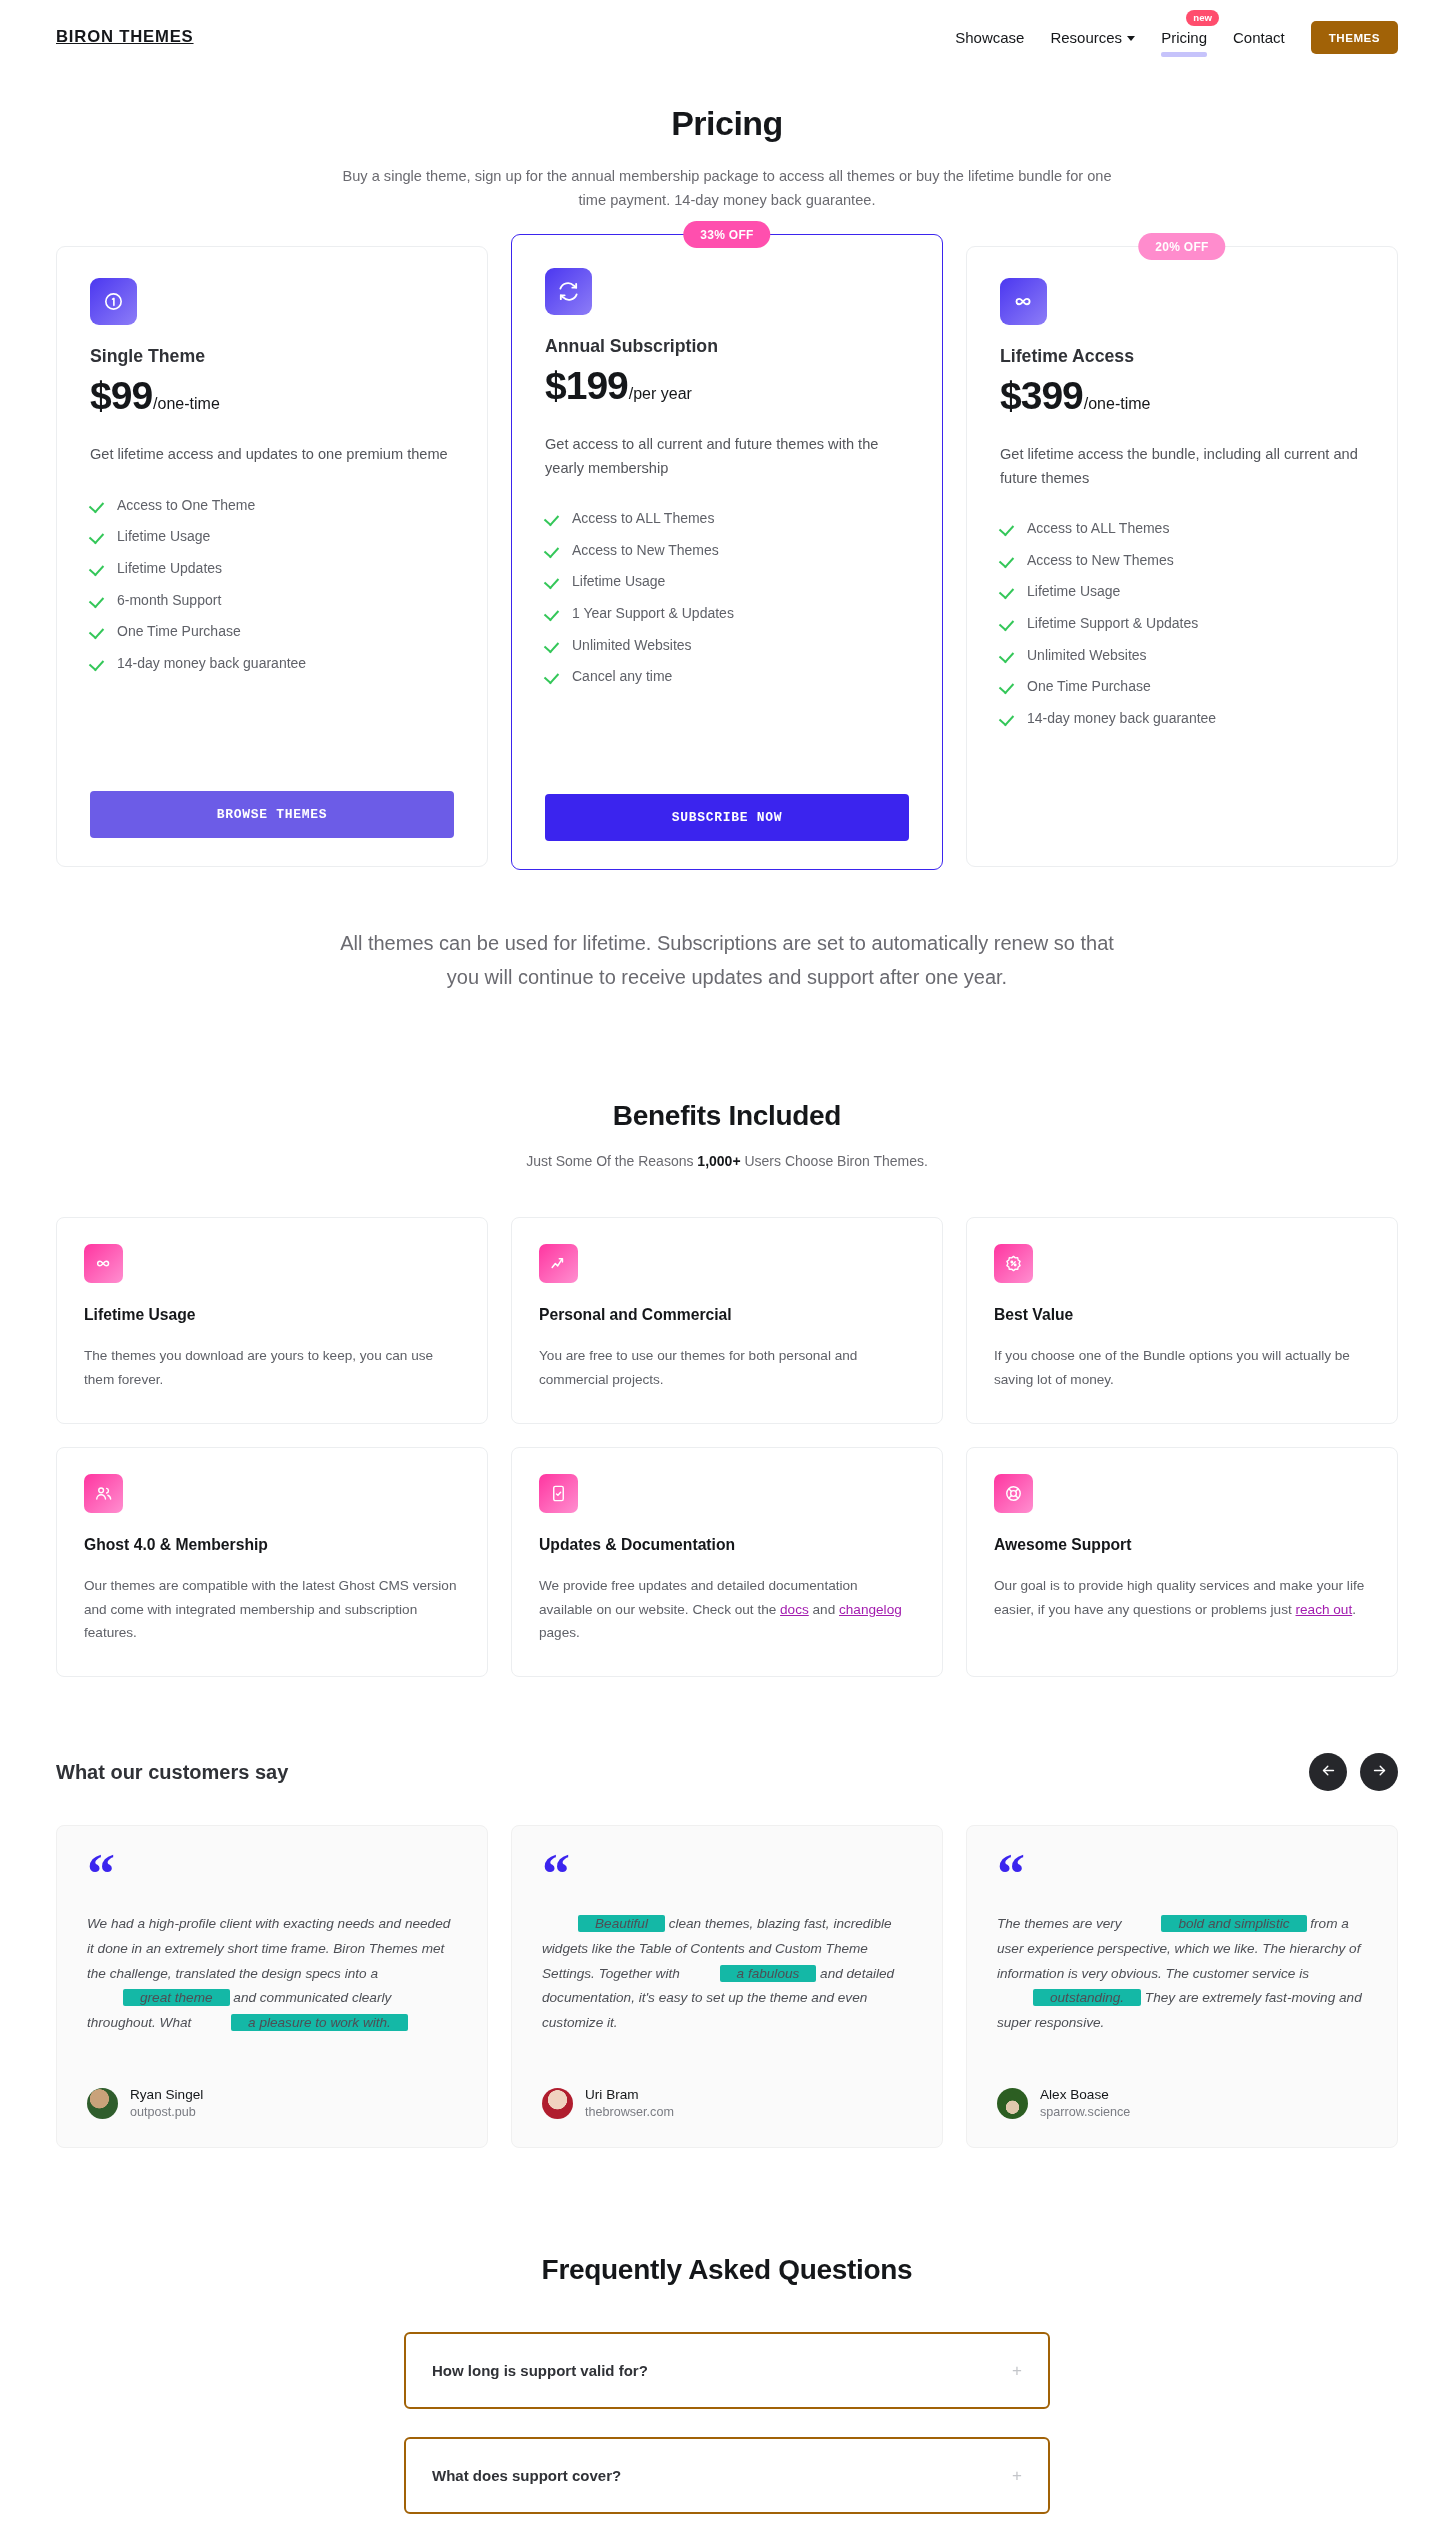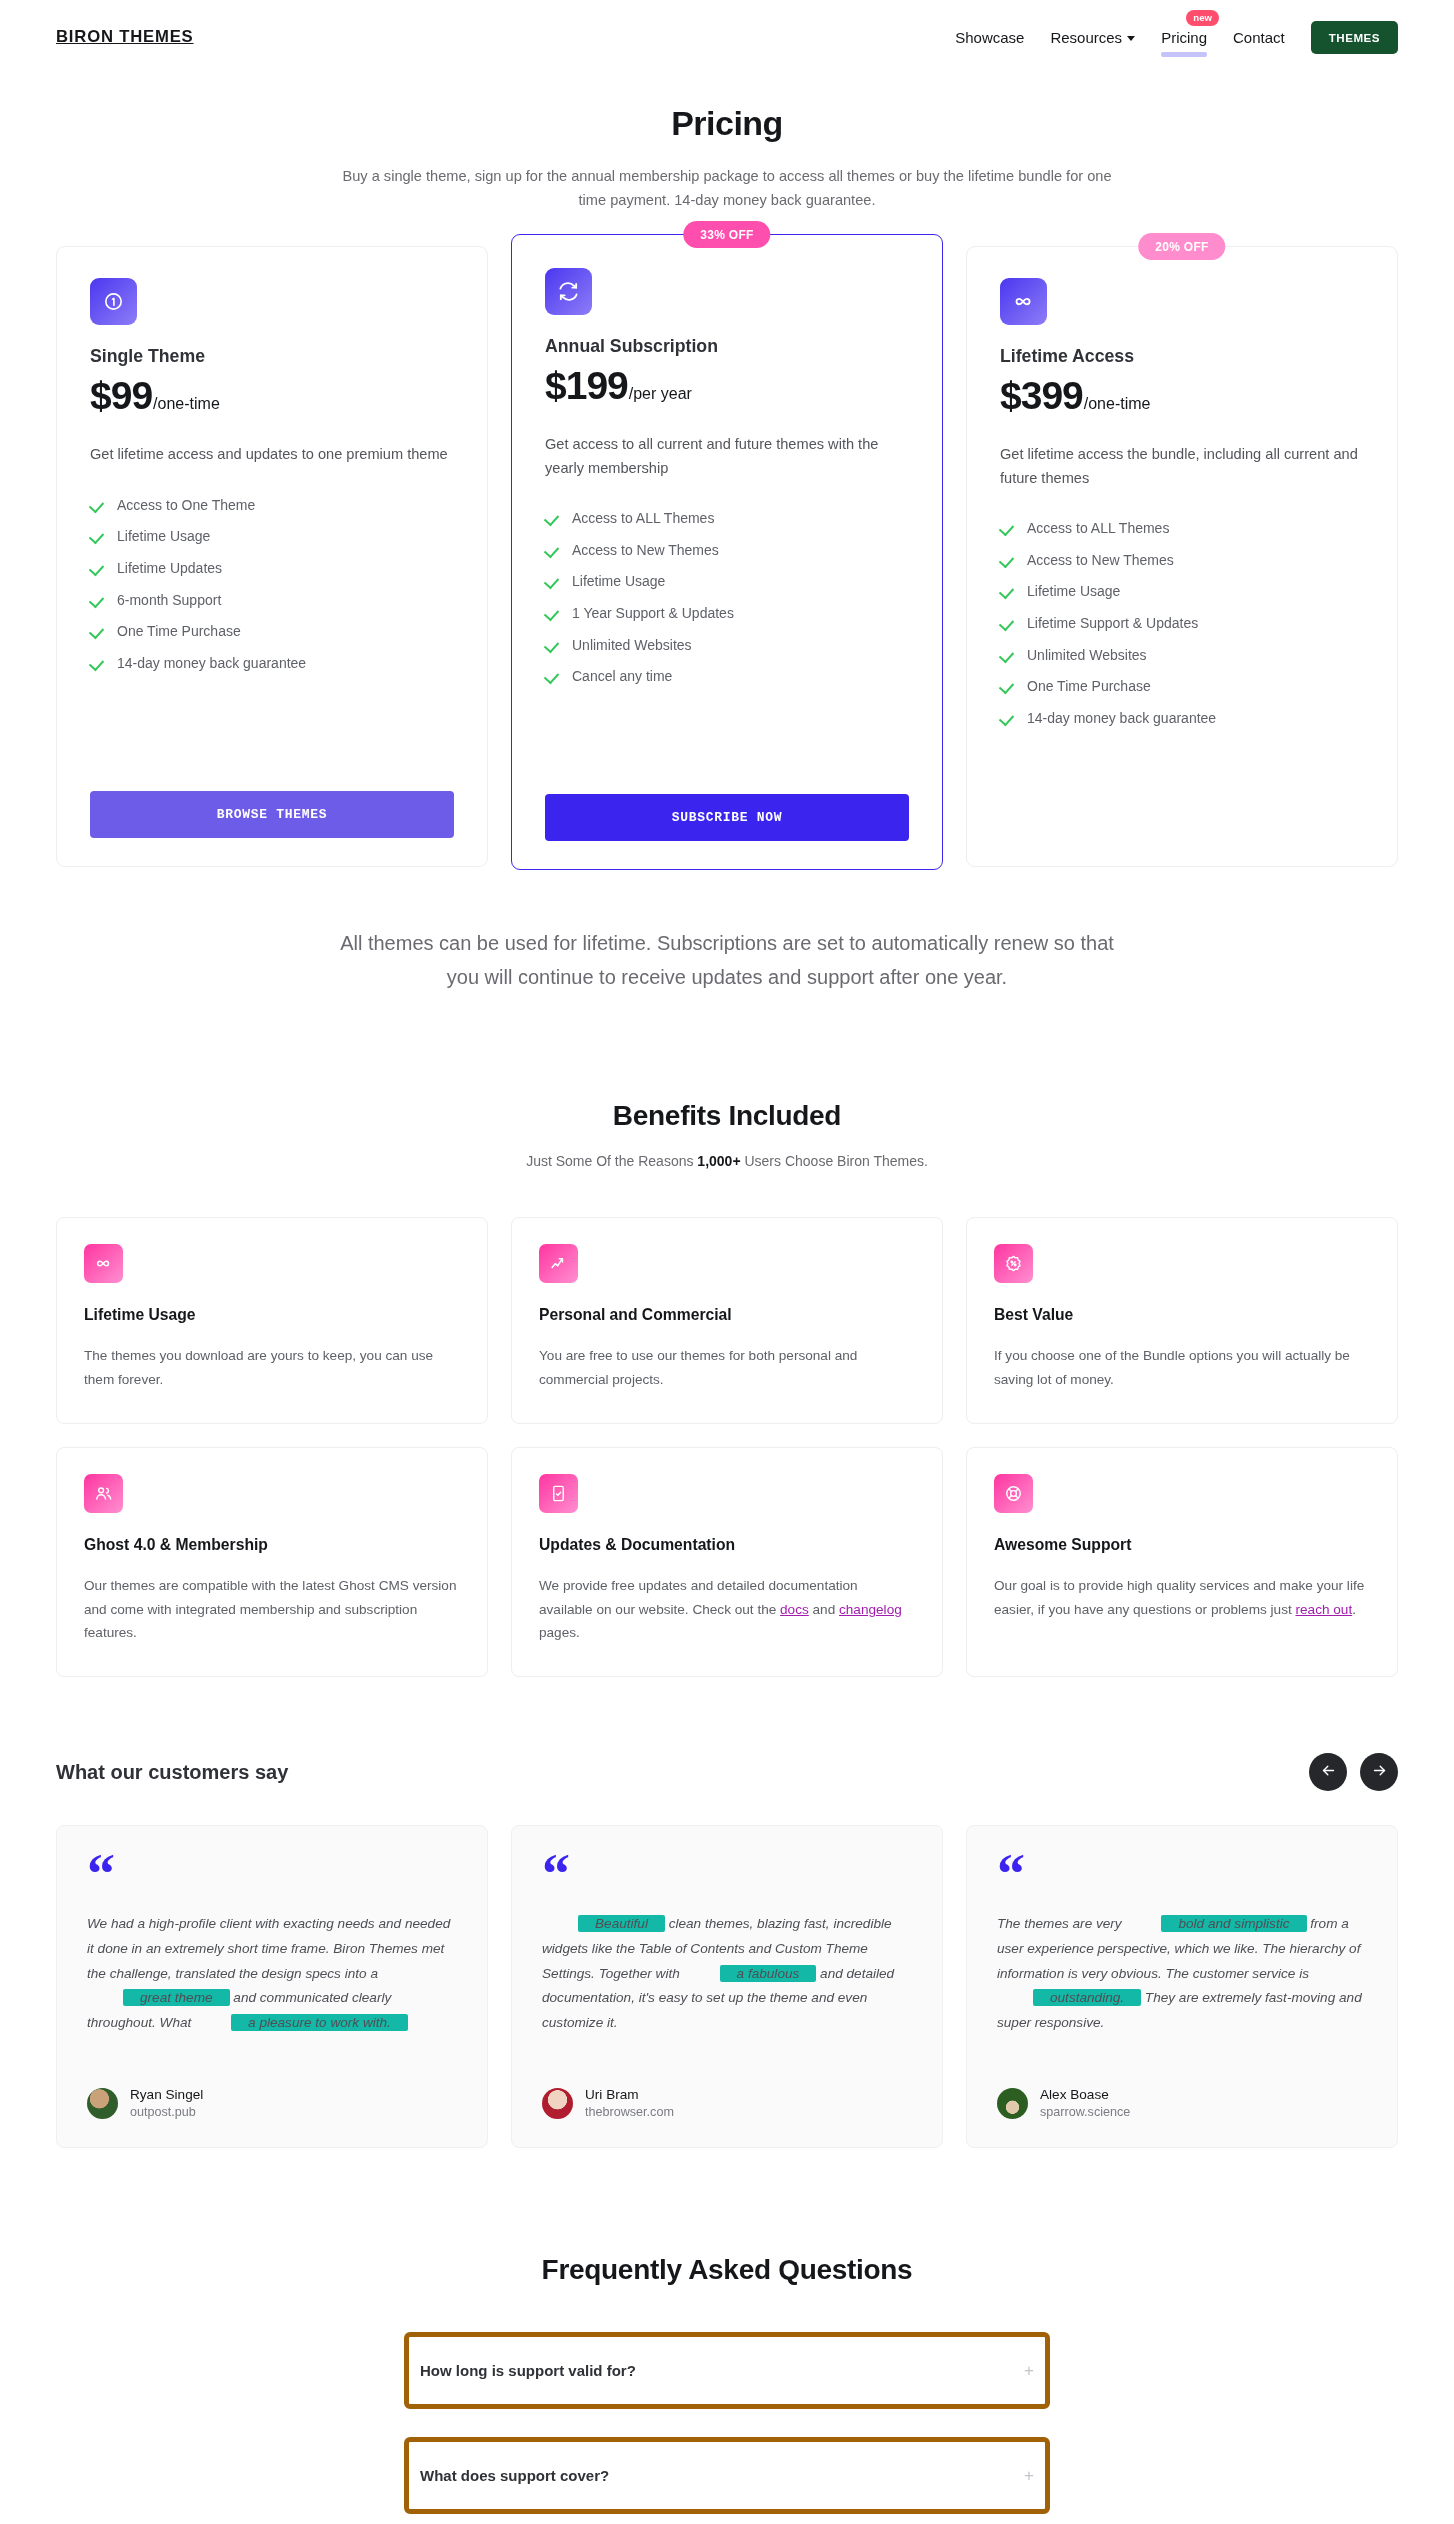--- a/index.html
+++ b/index.html
@@ -68,21 +68,21 @@
     right: -12px;
     background: #ff4d6d;
     color: #fff;
     font-size: 9.6px;
     font-weight: 700;
     padding: 3.5px 7px;
     border-radius: 504px;
     line-height: 1;
   }
   .btn-themes {
-    background: #14532d;
+    background: #a16207;
     color: #fff;
     font-size: 11.6px;
     font-weight: 700;
     letter-spacing: 0.5px;
     padding: 10px 18px;
     border-radius: 5px;
     border: none;
     cursor: pointer;
     font-family: inherit;
   }
@@ -359,23 +359,23 @@
   .author-name { font-size: 13.6px; color: #15171a; font-weight: 400; }
   .author-site { font-size: 12.6px; color: #7a7c83; margin-top: 3px; }
 
   
   .faq { margin-top: 106px; }
   .faq-list {
     width: 646px;
     margin: 46px auto 0;
   }
   .faq-item {
-    border: 5px solid #a16207;
+    border: 2px solid #a16207;
     border-radius: 6px;
-    padding: 23px 11px;
+    padding: 23px 26px;
     display: flex;
     align-items: center;
     justify-content: space-between;
     margin-bottom: 22px;
     background: #fff;
     cursor: pointer;
     min-height: 77px;
     margin-top: 28px;
   }
   .faq-q {

